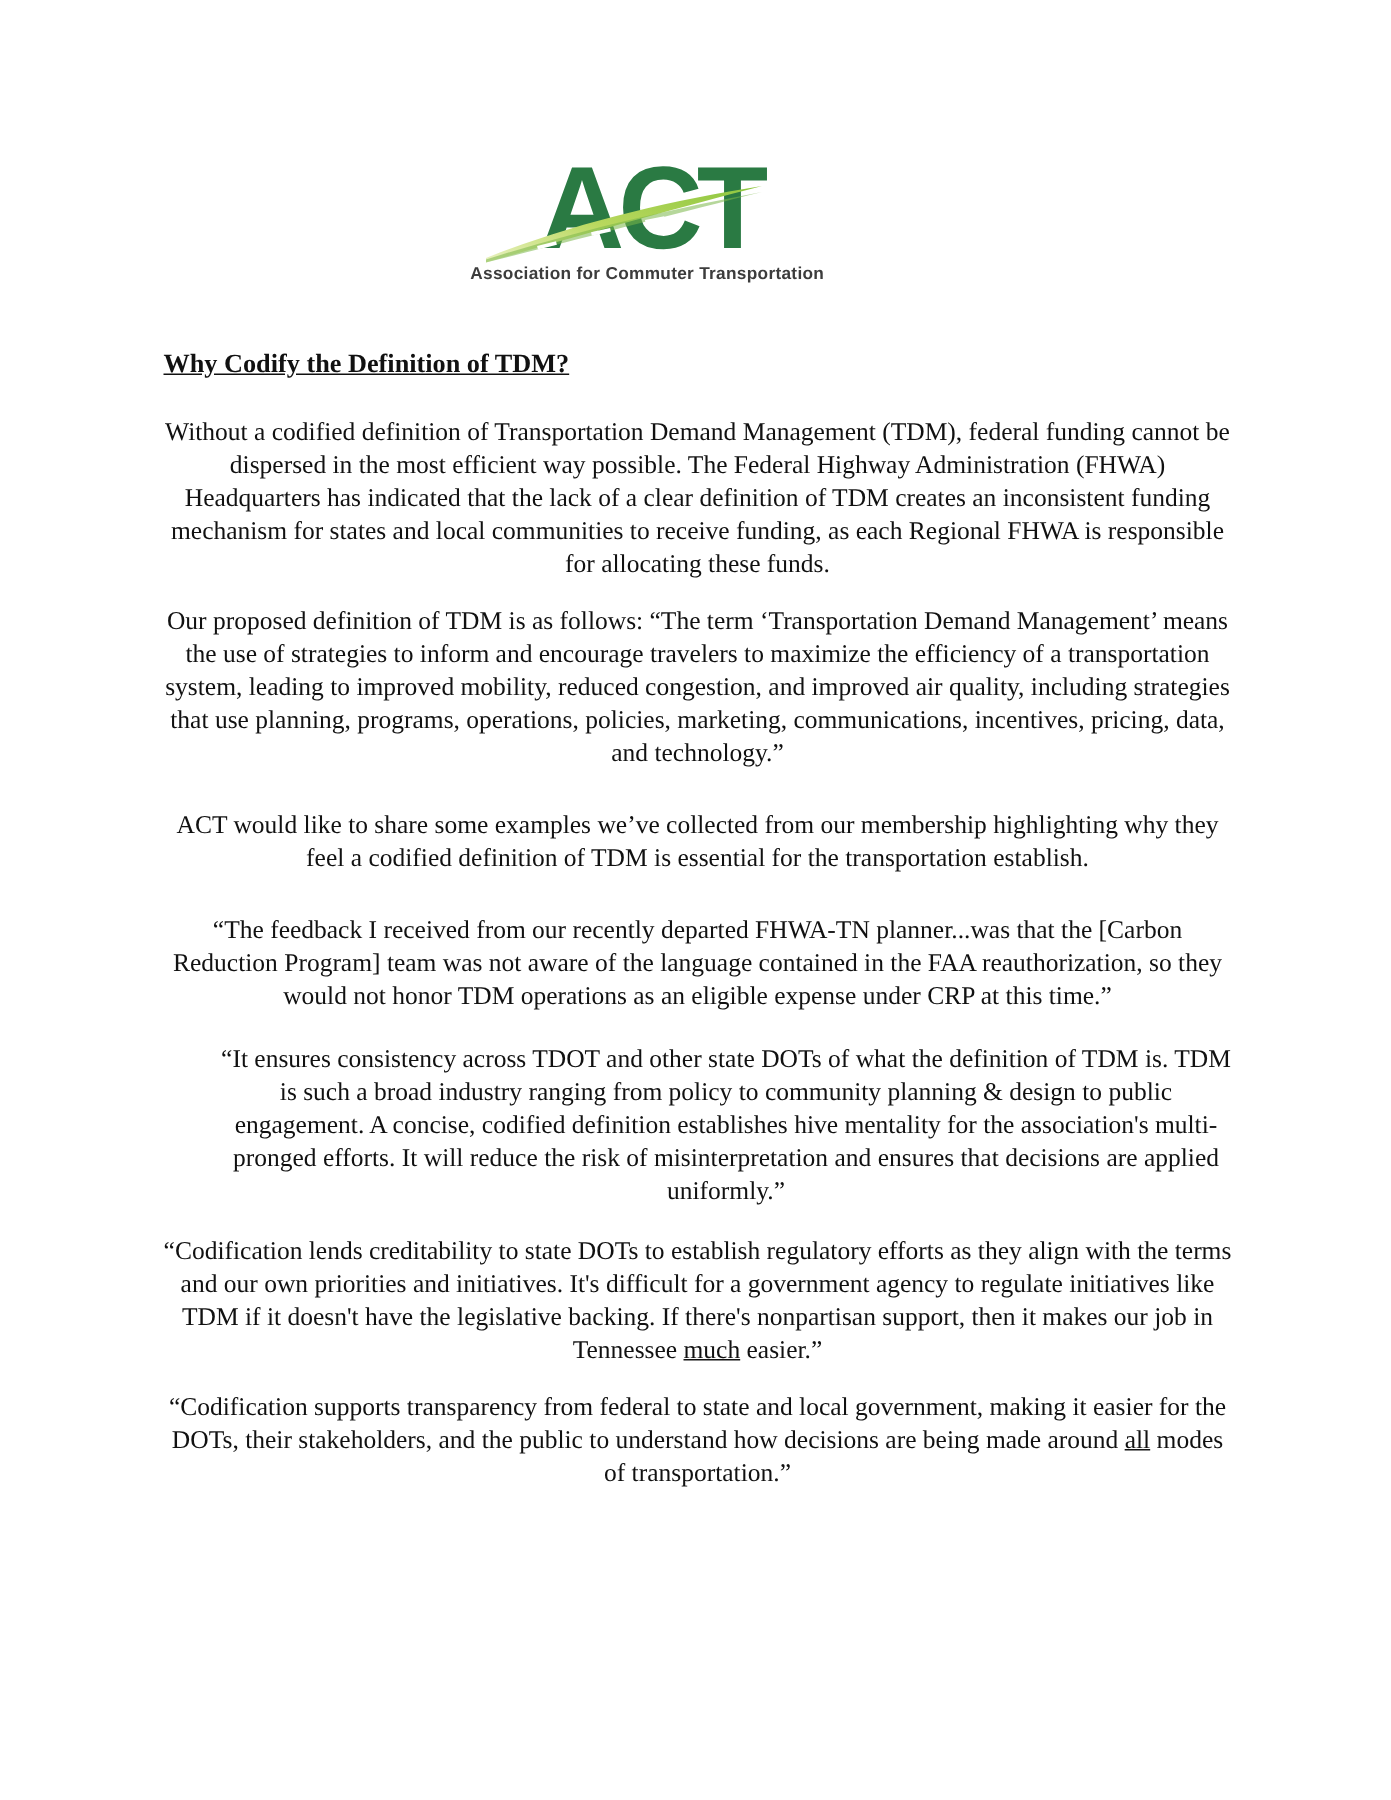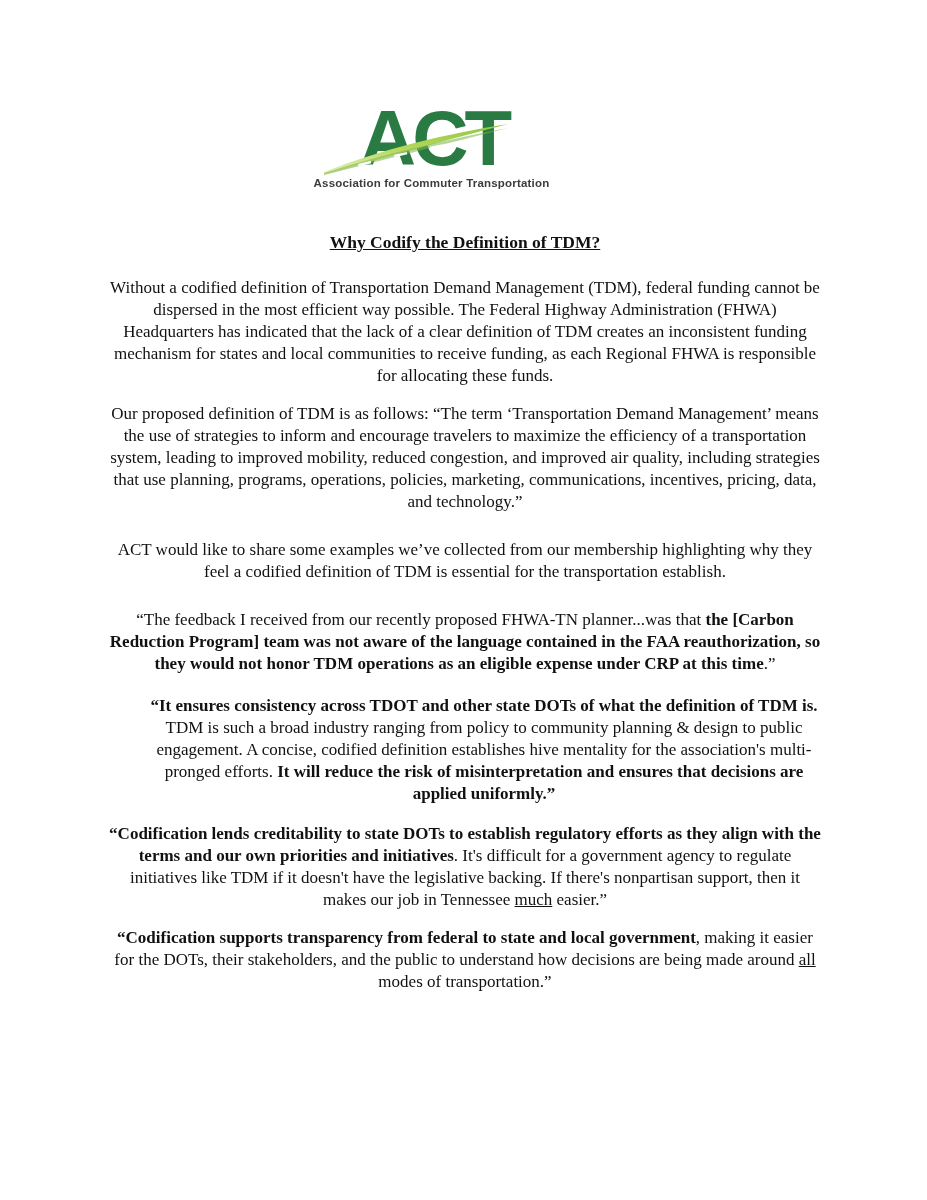--- a/index.html
+++ b/index.html
@@ -42,28 +42,27 @@
     margin-left: 109px;
     width: 712px;
     font-size: 17px;
     line-height: 22px;
   }
   .heading {
     font-size: 17.5px;
     font-weight: bold;
     text-decoration: underline;
     margin: 42px 0 24px 0;
-    text-align: center;
   }
   .p { margin: 0; text-align: center; }
   .mb16 { margin-bottom: 16px; }
   .mb18 { margin-bottom: 18px; margin-left: 38px; }
   .mb20 { margin-bottom: 20px; }
   .mb26 { margin-bottom: 26px; }
-  .b { font-weight: bold; }
+  .b { font-weight: normal; }
   .i { font-style: italic; }
   .u { text-decoration: underline; }
   .examples-block { margin-bottom: 18px; }
 </style>
 </head>
 <body>
 
 <div class="page">
 
   <div class="logo-wrap">
@@ -94,21 +93,21 @@
 
     <div class="heading">Why Codify the Definition of TDM?</div>
 
     <p class="p mb16">Without a codified definition of Transportation Demand Management (TDM), federal funding cannot be dispersed in the most efficient way possible. The Federal Highway Administration (FHWA) Headquarters has indicated that the lack of a clear definition of TDM creates an inconsistent funding mechanism for states and local communities to receive funding, as each Regional FHWA is responsible for allocating these funds.</p>
 
     <p class="p mb26">Our proposed definition of TDM is as follows: “The term ‘Transportation Demand Management’ means the use of strategies to inform and encourage travelers to maximize the efficiency of a transportation system, leading to improved mobility, reduced congestion, and improved air quality, including strategies that use planning, programs, operations, policies, marketing, communications, incentives, pricing, data, and technology.”</p>
 
     <p class="p mb26">ACT would like to share some examples we’ve collected from our membership highlighting why they feel a codified definition of TDM is essential for the transportation establish.</p>
 
 
-    <p class="p mb20"><span>“The feedback I received from our recently proposed FHWA-TN planner...was that </span><span class="b">the [Carbon Reduction Program] team was not aware of the language contained in the FAA reauthorization, so they would not honor TDM operations as an eligible expense under CRP at this time</span><span>.”</span></p>
+    <p class="p mb20"><span>“The feedback I received from our recently departed FHWA-TN planner...was that </span><span class="b">the [Carbon Reduction Program] team was not aware of the language contained in the FAA reauthorization, so they would not honor TDM operations as an eligible expense under CRP at this time</span><span>.”</span></p>
 
     <p class="p mb18"><span class="b">“It ensures consistency across TDOT and other state DOTs of what the definition of TDM is.</span><span> TDM is such a broad industry ranging from policy to community planning &amp; design to public engagement. A concise, codified definition establishes hive mentality for the association's multi-pronged efforts. </span><span class="b">It will reduce the risk of misinterpretation and ensures that decisions are applied uniformly.”</span></p>
 
     <p class="p mb16"><span class="b">“Codification lends creditability to state DOTs to establish regulatory efforts as they align with the terms and our own priorities and initiatives</span><span>. It's difficult for a government agency to regulate initiatives like TDM if it doesn't have the legislative backing. If there's nonpartisan support, then it makes our job in Tennessee </span><span class="u">much</span><span> easier.”</span></p>
 
     <p class="p"><span class="b">“Codification supports transparency from federal to state and local government</span><span>, making it easier for the DOTs, their stakeholders, and the public to understand how decisions are being made around </span><span class="u">all</span><span> modes of transportation.”</span></p>
 
   </div>
 </div>
 

